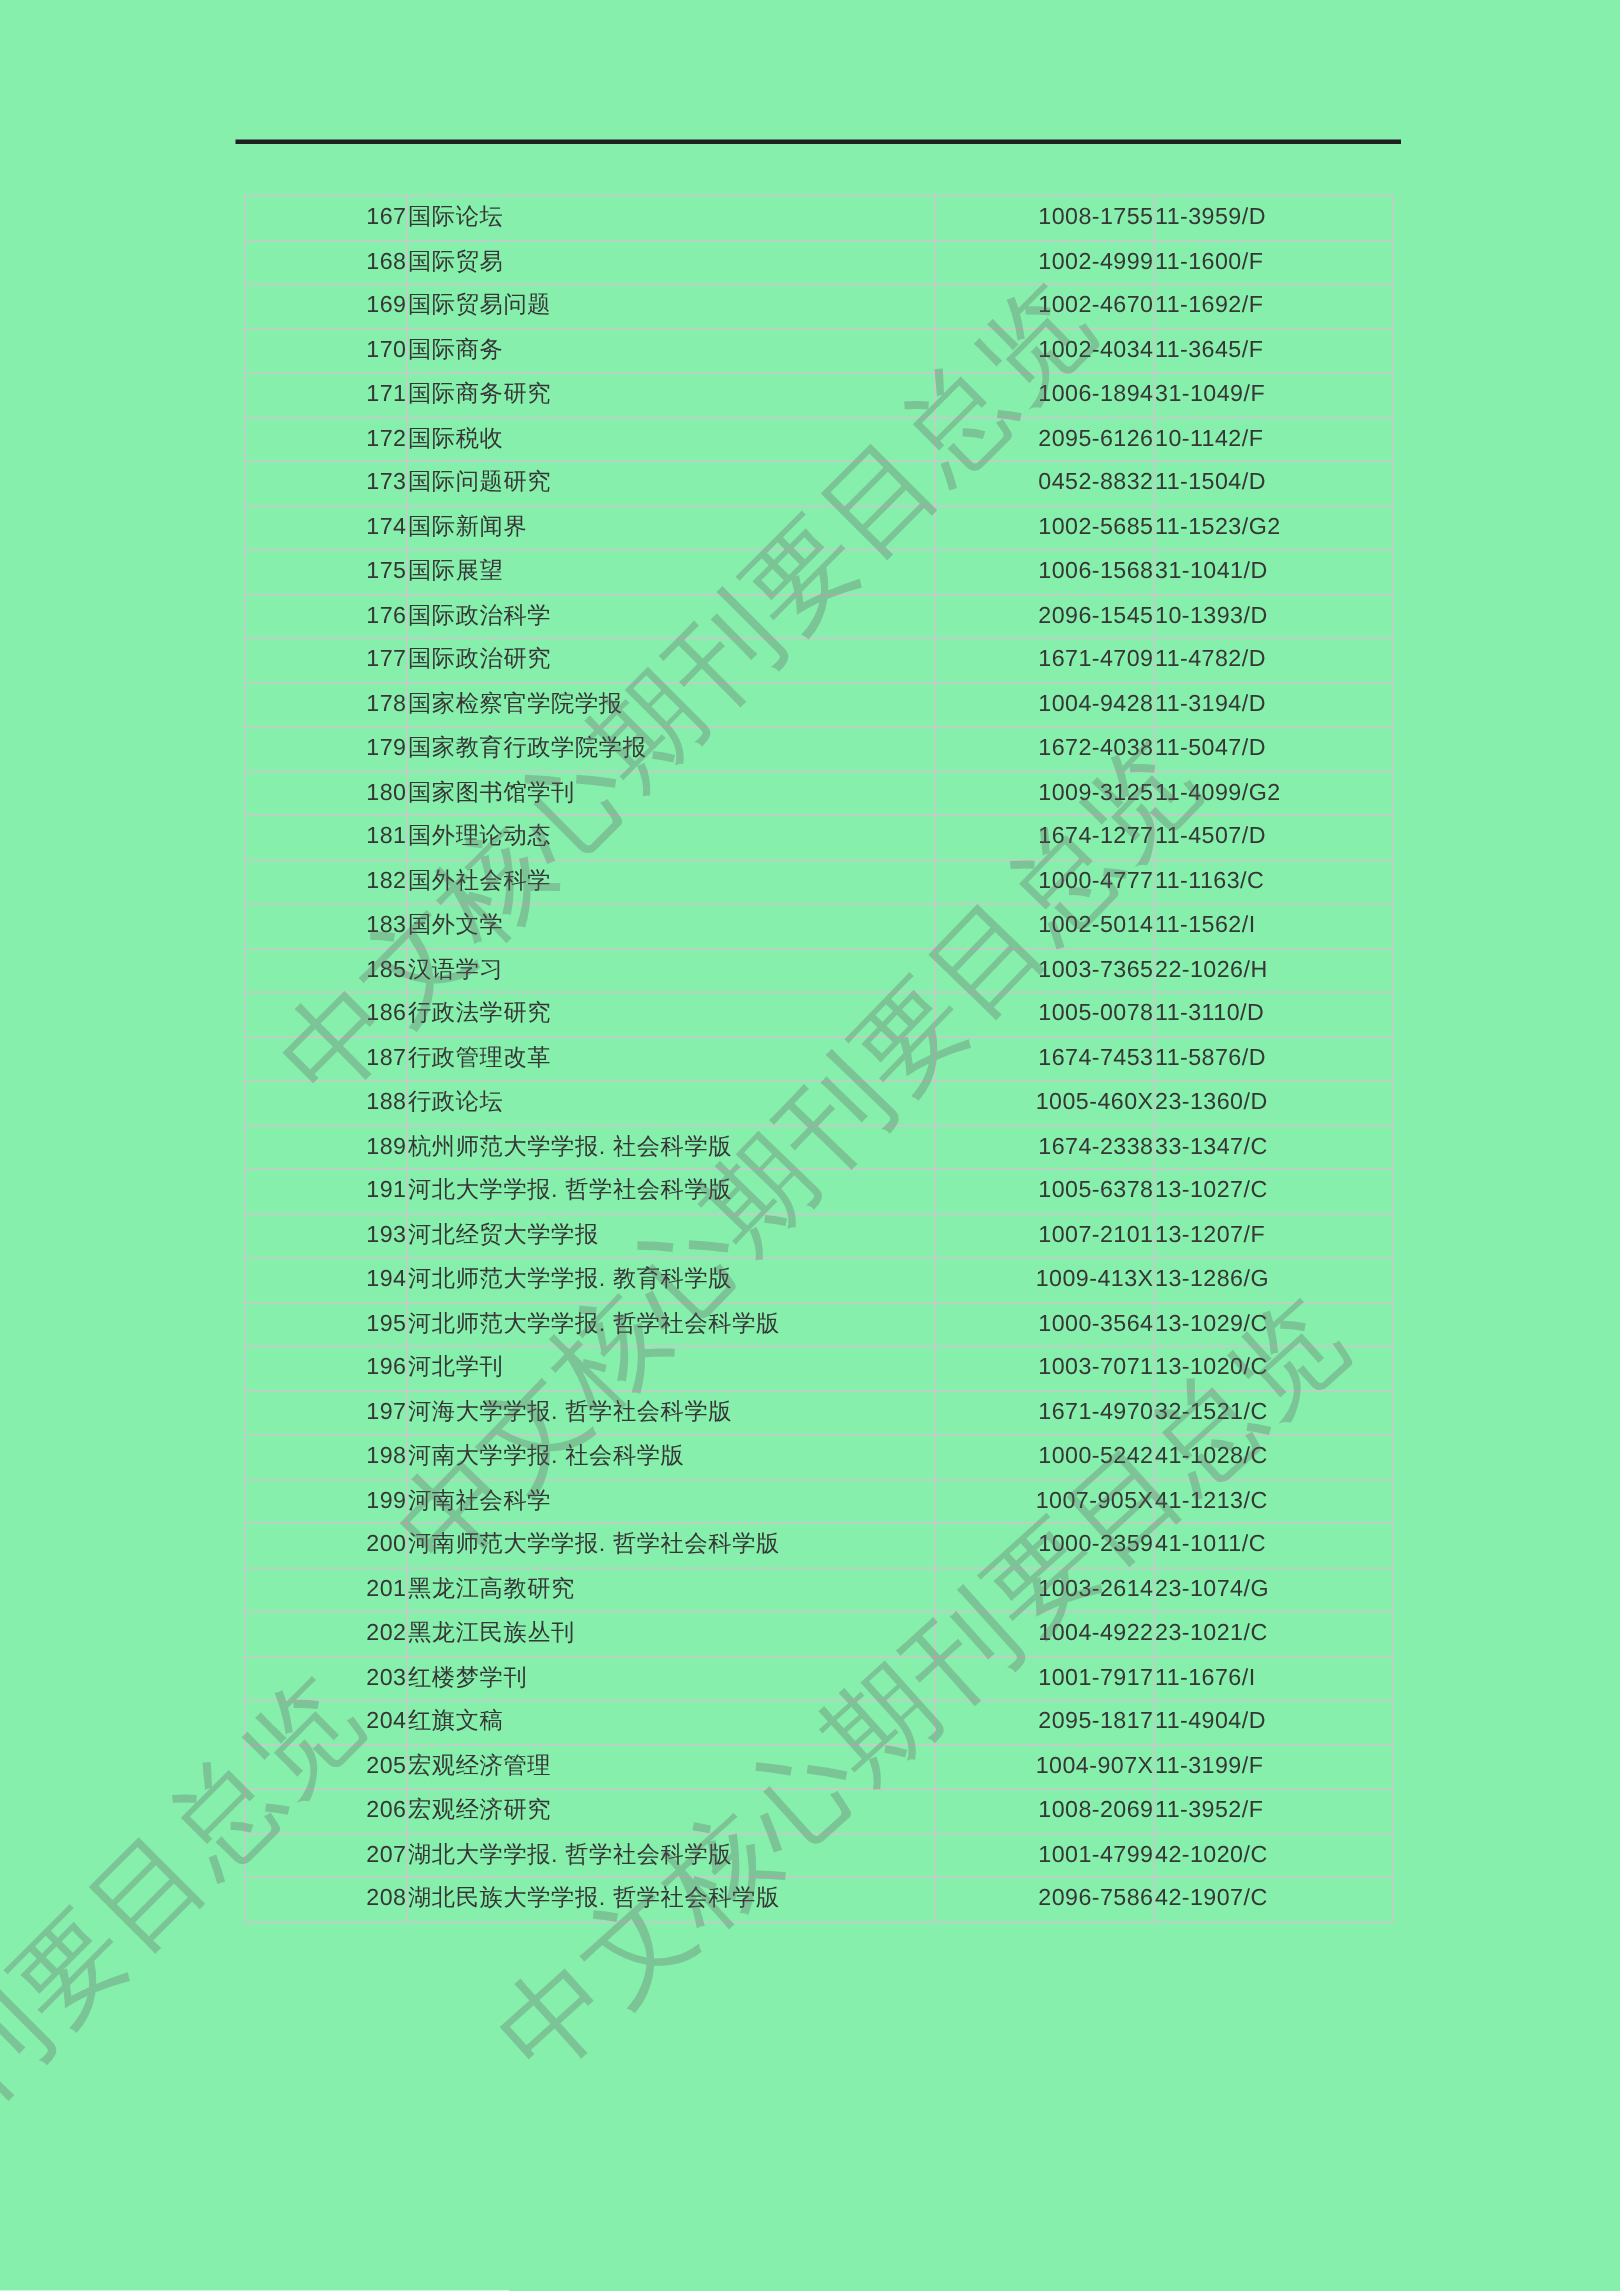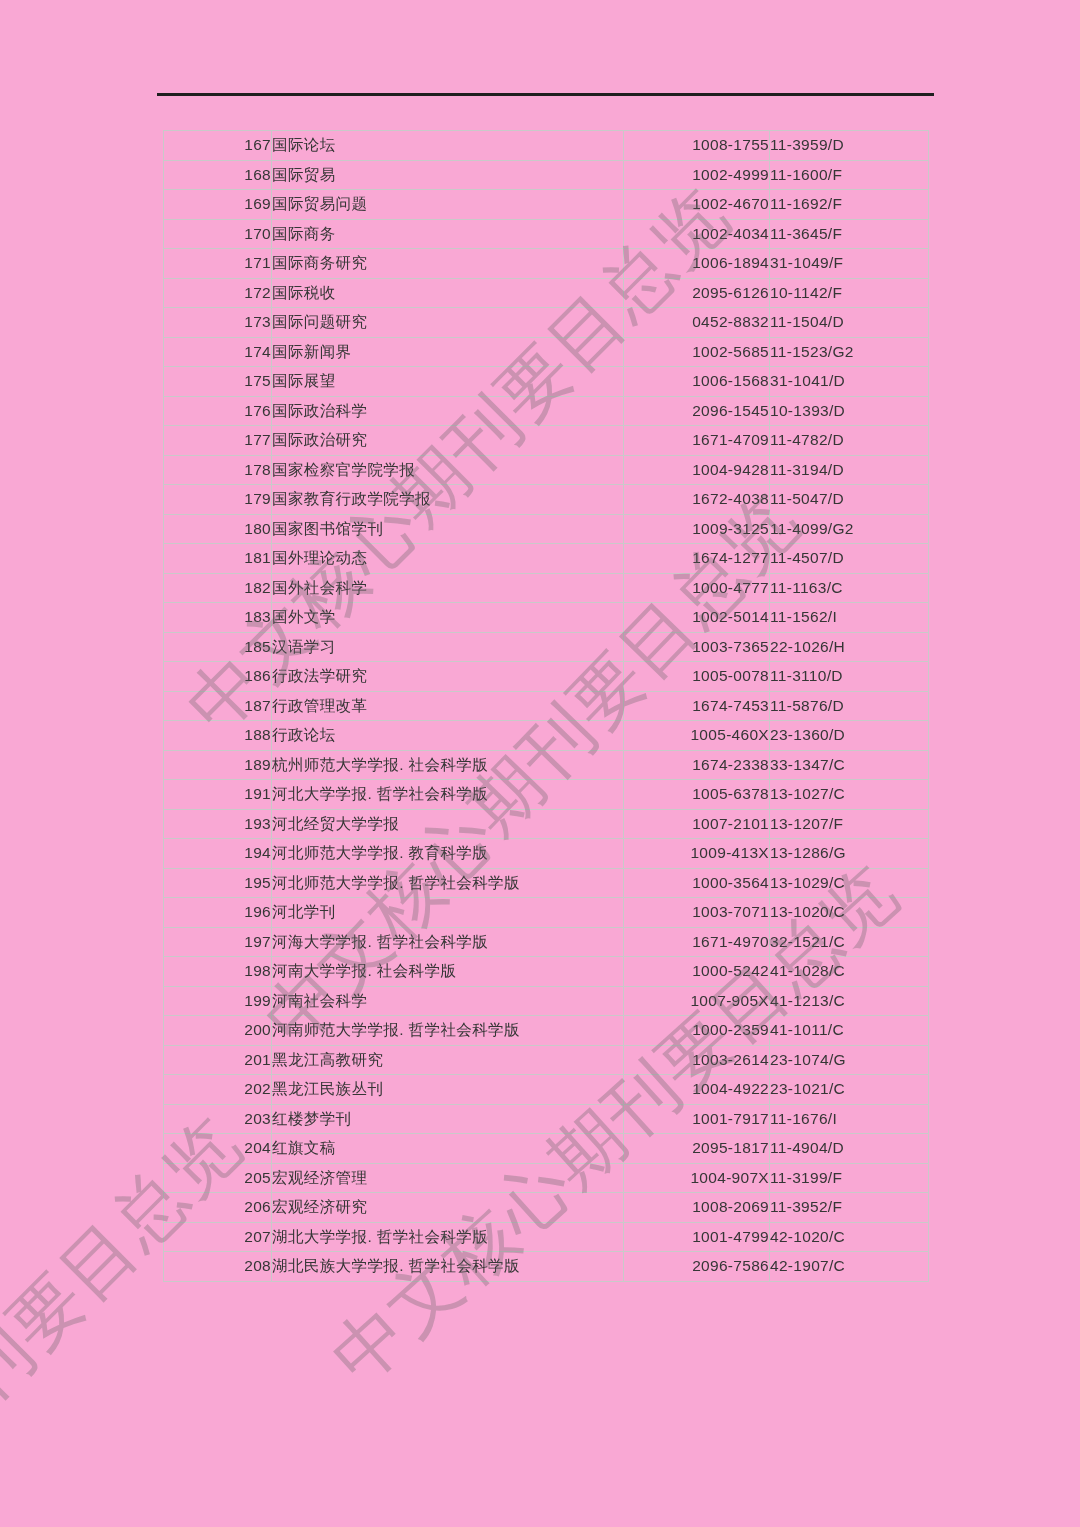--- a/index.html
+++ b/index.html
@@ -10,21 +10,21 @@
   body {
     width: 1080px;
     height: 1527px;
     position: relative;
     overflow: hidden;
     font-family: "Liberation Sans", "DejaVu Sans", sans-serif;
   }
   .page {
     position: absolute;
     inset: 0;
-    background: #f9a8d4;
+    background: #86efac;
     text-decoration: underline;
   }
   
   .top-rule {
     position: absolute;
     left: 157px;
     top: 93px;
     width: 777px;
     height: 3px;
     background: #1f1f1f;

